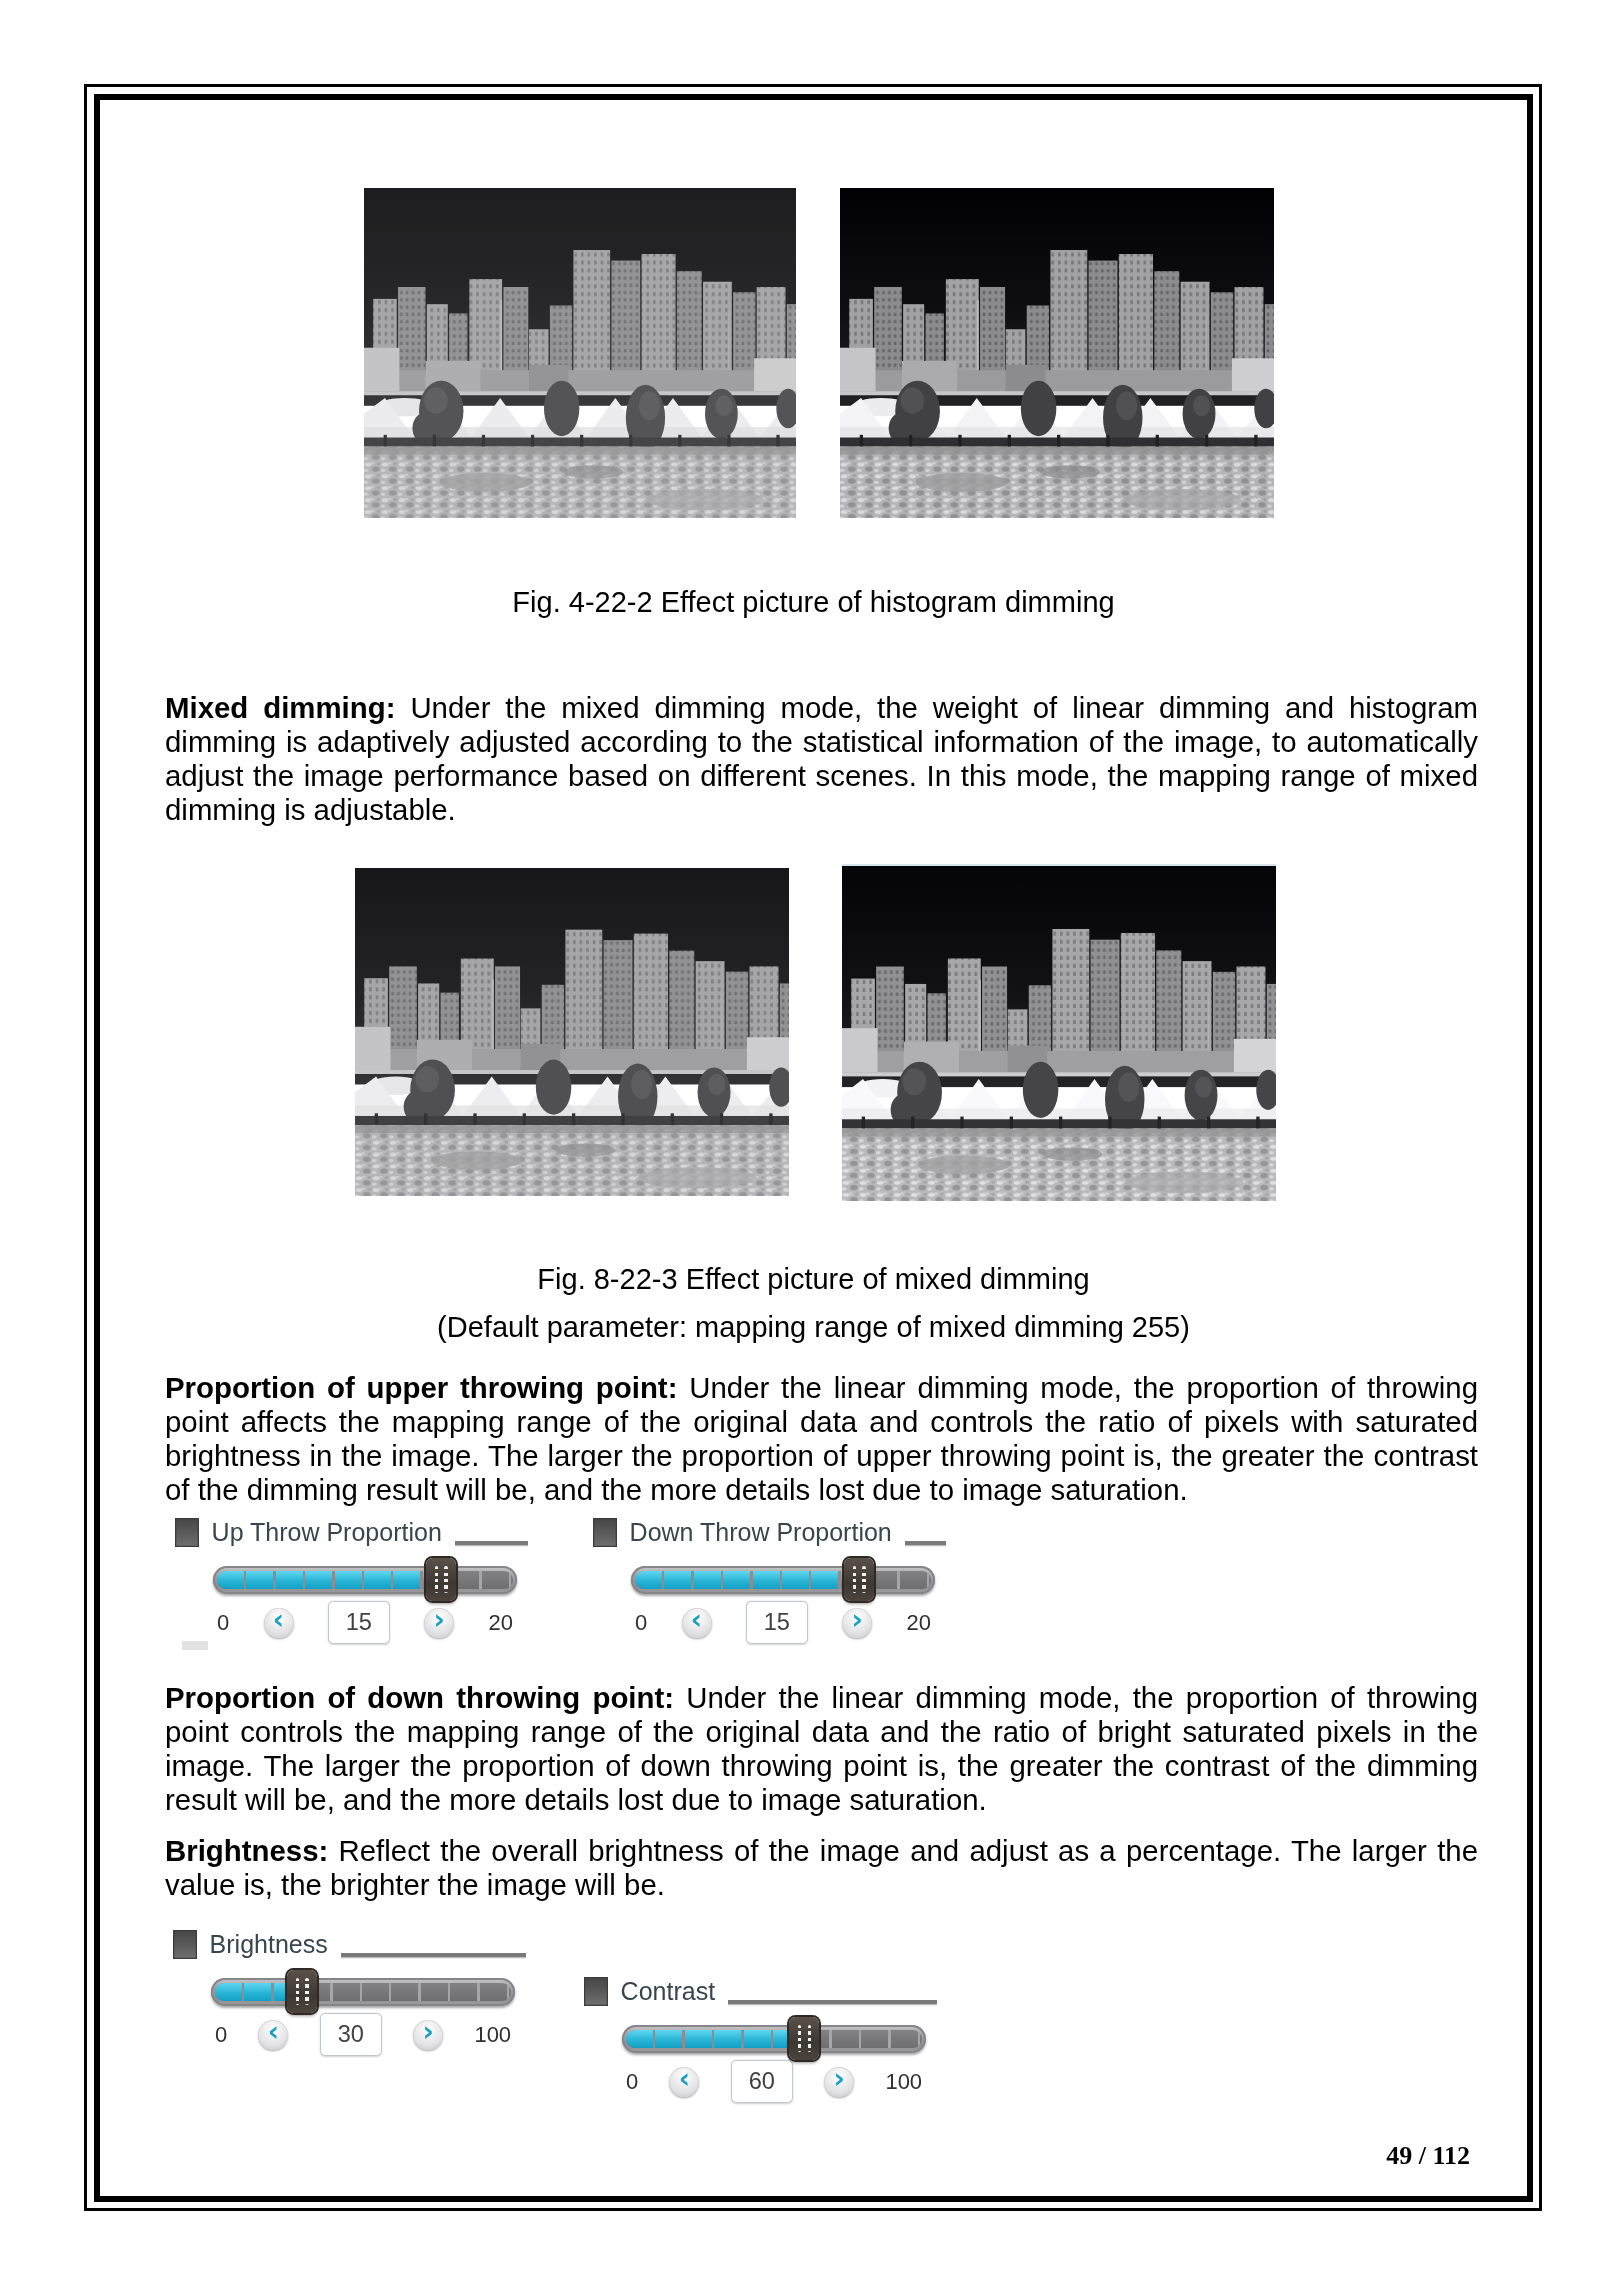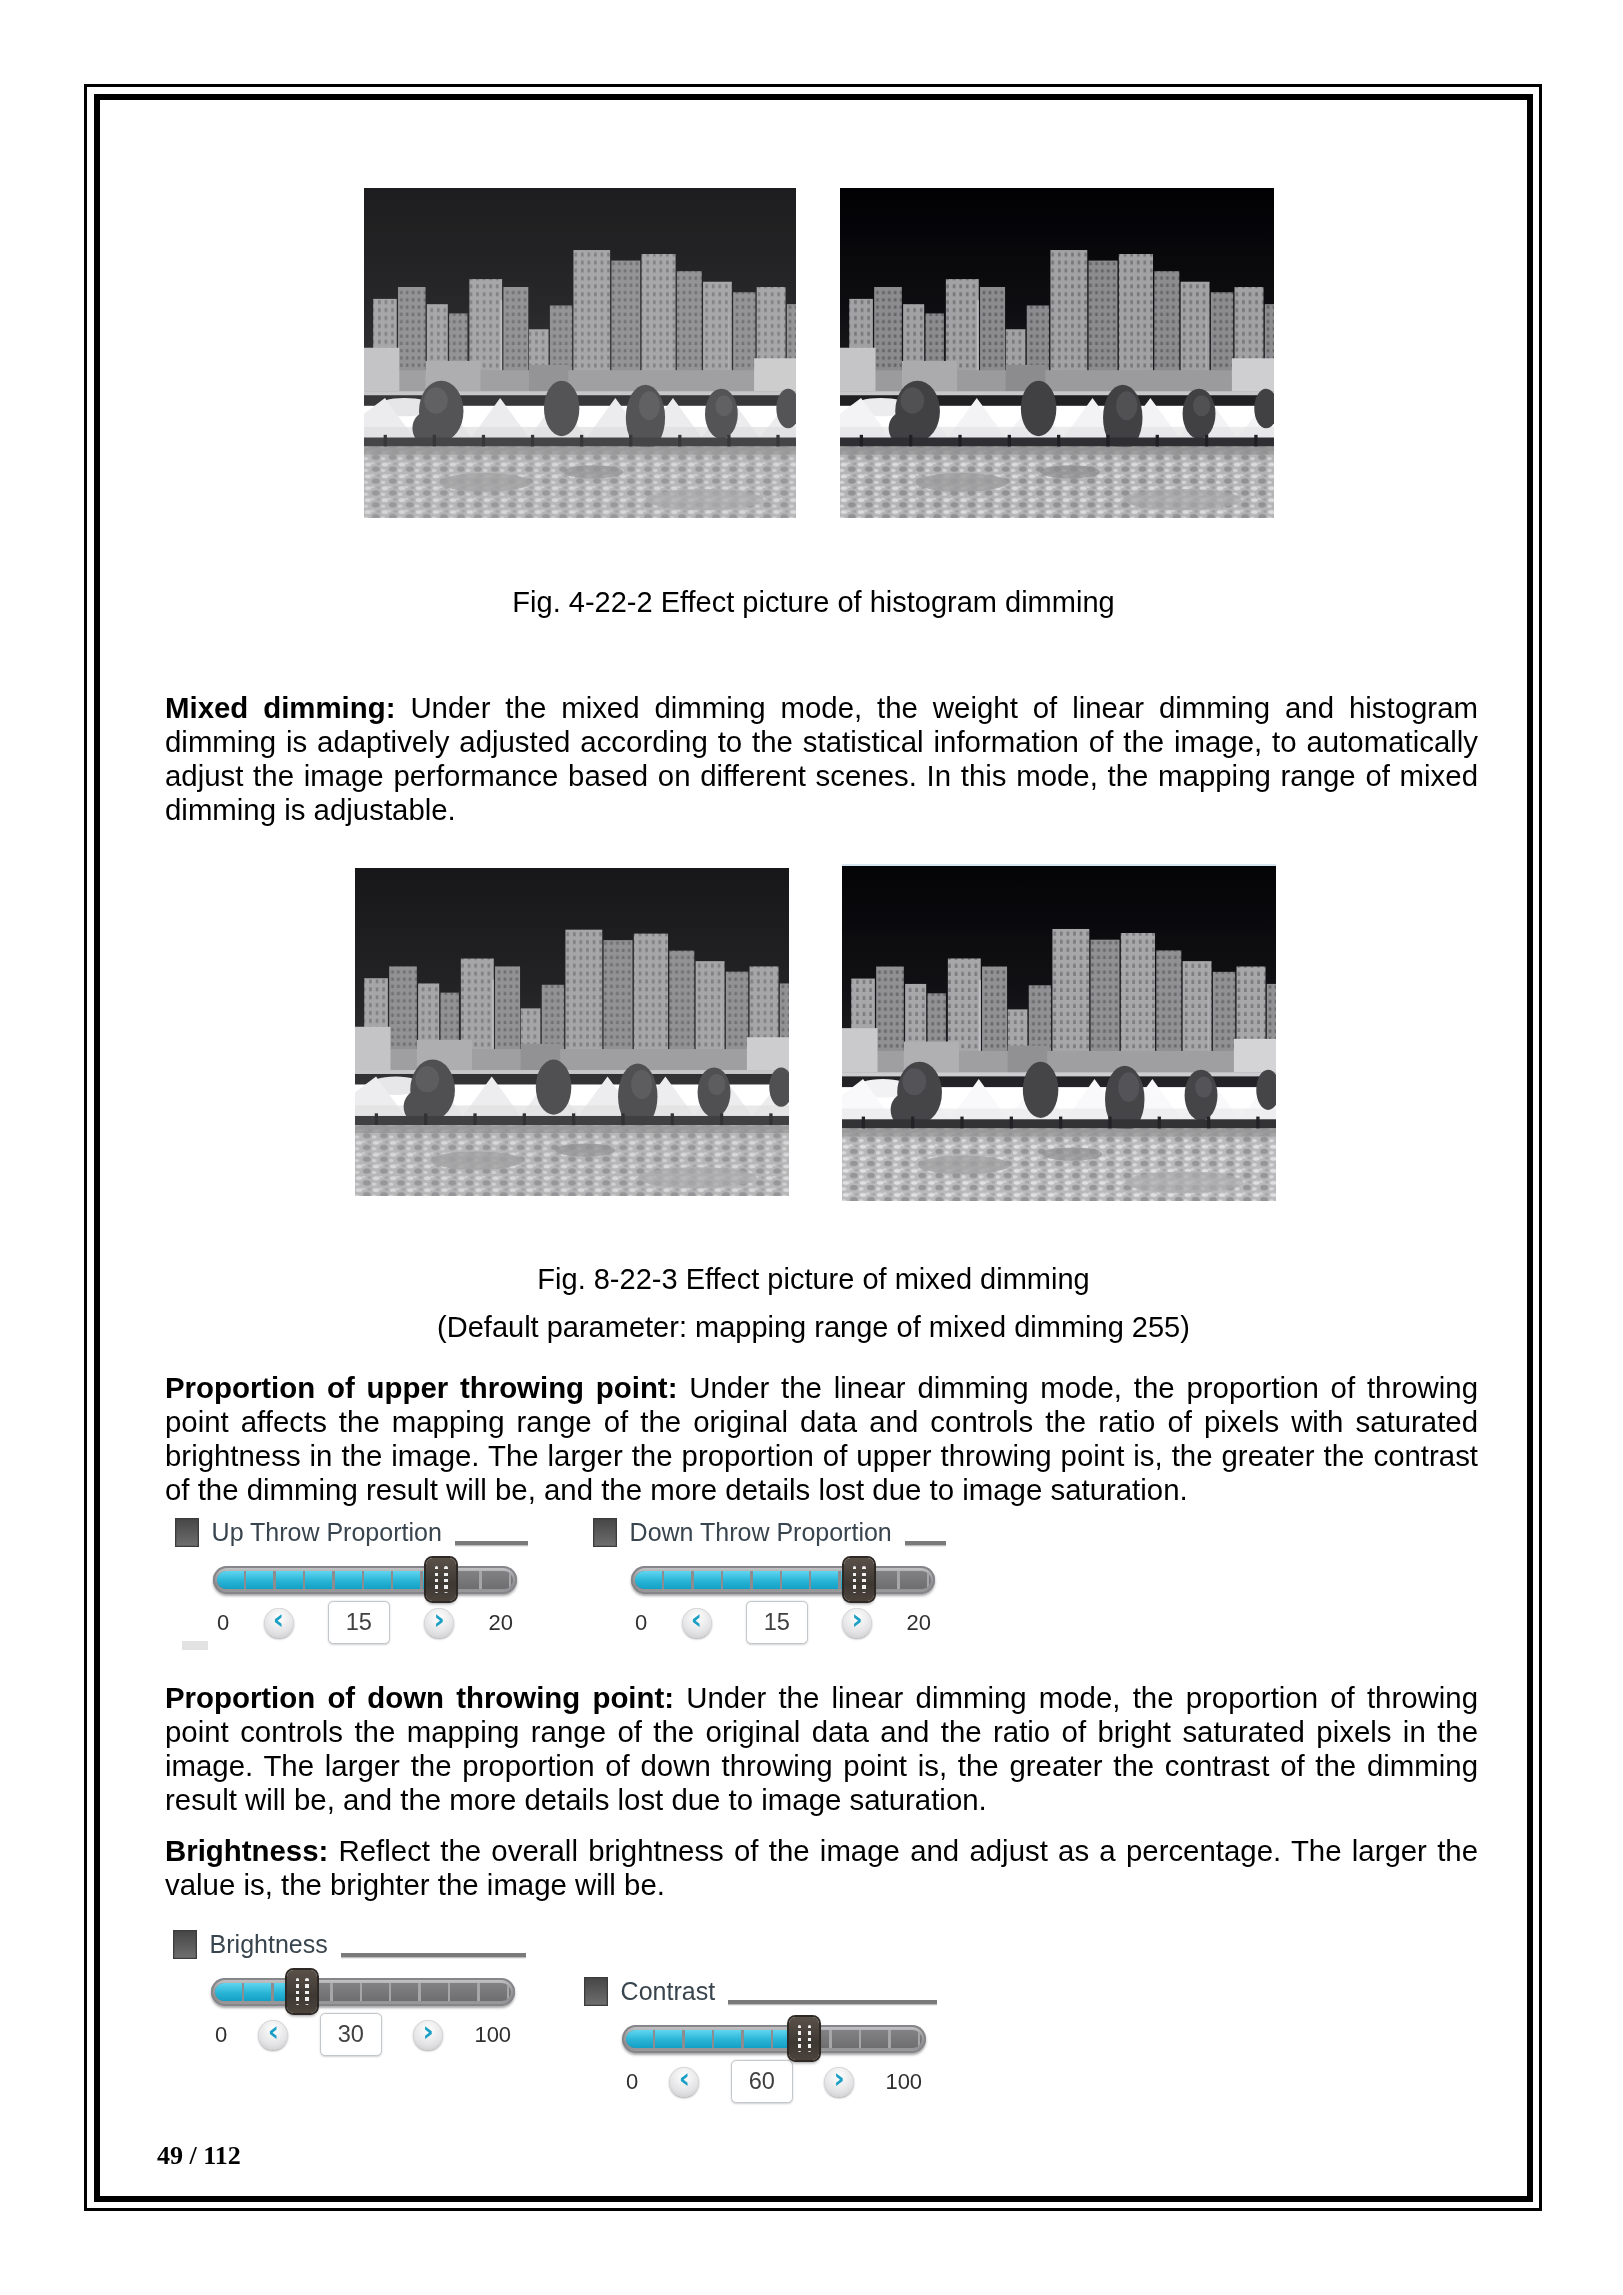--- a/index.html
+++ b/index.html
@@ -17,21 +17,21 @@
   .ti-4{left:842px;top:864px;width:434px;height:335px;filter:brightness(1.0) contrast(1.12);border-top:2px solid #cdd9e4;}
   
   .caption{position:absolute;left:157px;width:1313px;text-align:center;font-size:29px;line-height:34px;}
   .cap-1{top:585px;}
   .cap-2{top:1262px;}
   .note{top:1310px;}
   .para{position:absolute;left:157px;width:1313px;font-size:29.4px;line-height:34px;
         text-align:justify;margin:8px;}
   .para b{font-weight:bold;}
   .p1{top:683px;} .p2{top:1363px;} .p3{top:1673px;} .p4{top:1826px;} .p5{top:1902px;}
-  .page-number{position:absolute;left:157px;width:1313px;top:2141px;text-align:left;
+  .page-number{position:absolute;left:157px;width:1313px;top:2141px;text-align:right;
                font-family:"Liberation Serif",serif;font-weight:bold;font-size:26px;}
   .ghost{position:absolute;left:182px;top:1641px;width:26px;height:9.2px;background:#e2e2e2;}
   
   .sg{position:absolute;width:353px;}
   .sg-a1{left:175px;top:1515px;} .sg-b1{left:593px;top:1515px;}
   .sg-a2{left:173px;top:1927px;} .sg-b2{left:584px;top:1974px;}
   .sg-head{display:flex;align-items:center;gap:13px;height:34px;}
   .sg-check{width:23.6px;height:29px;flex:0 0 23.6px;
             background:linear-gradient(180deg,#454545,#5c5c5c 55%,#707070);
             box-shadow:inset 0 0 0 1.3px #3c3c3c;}

